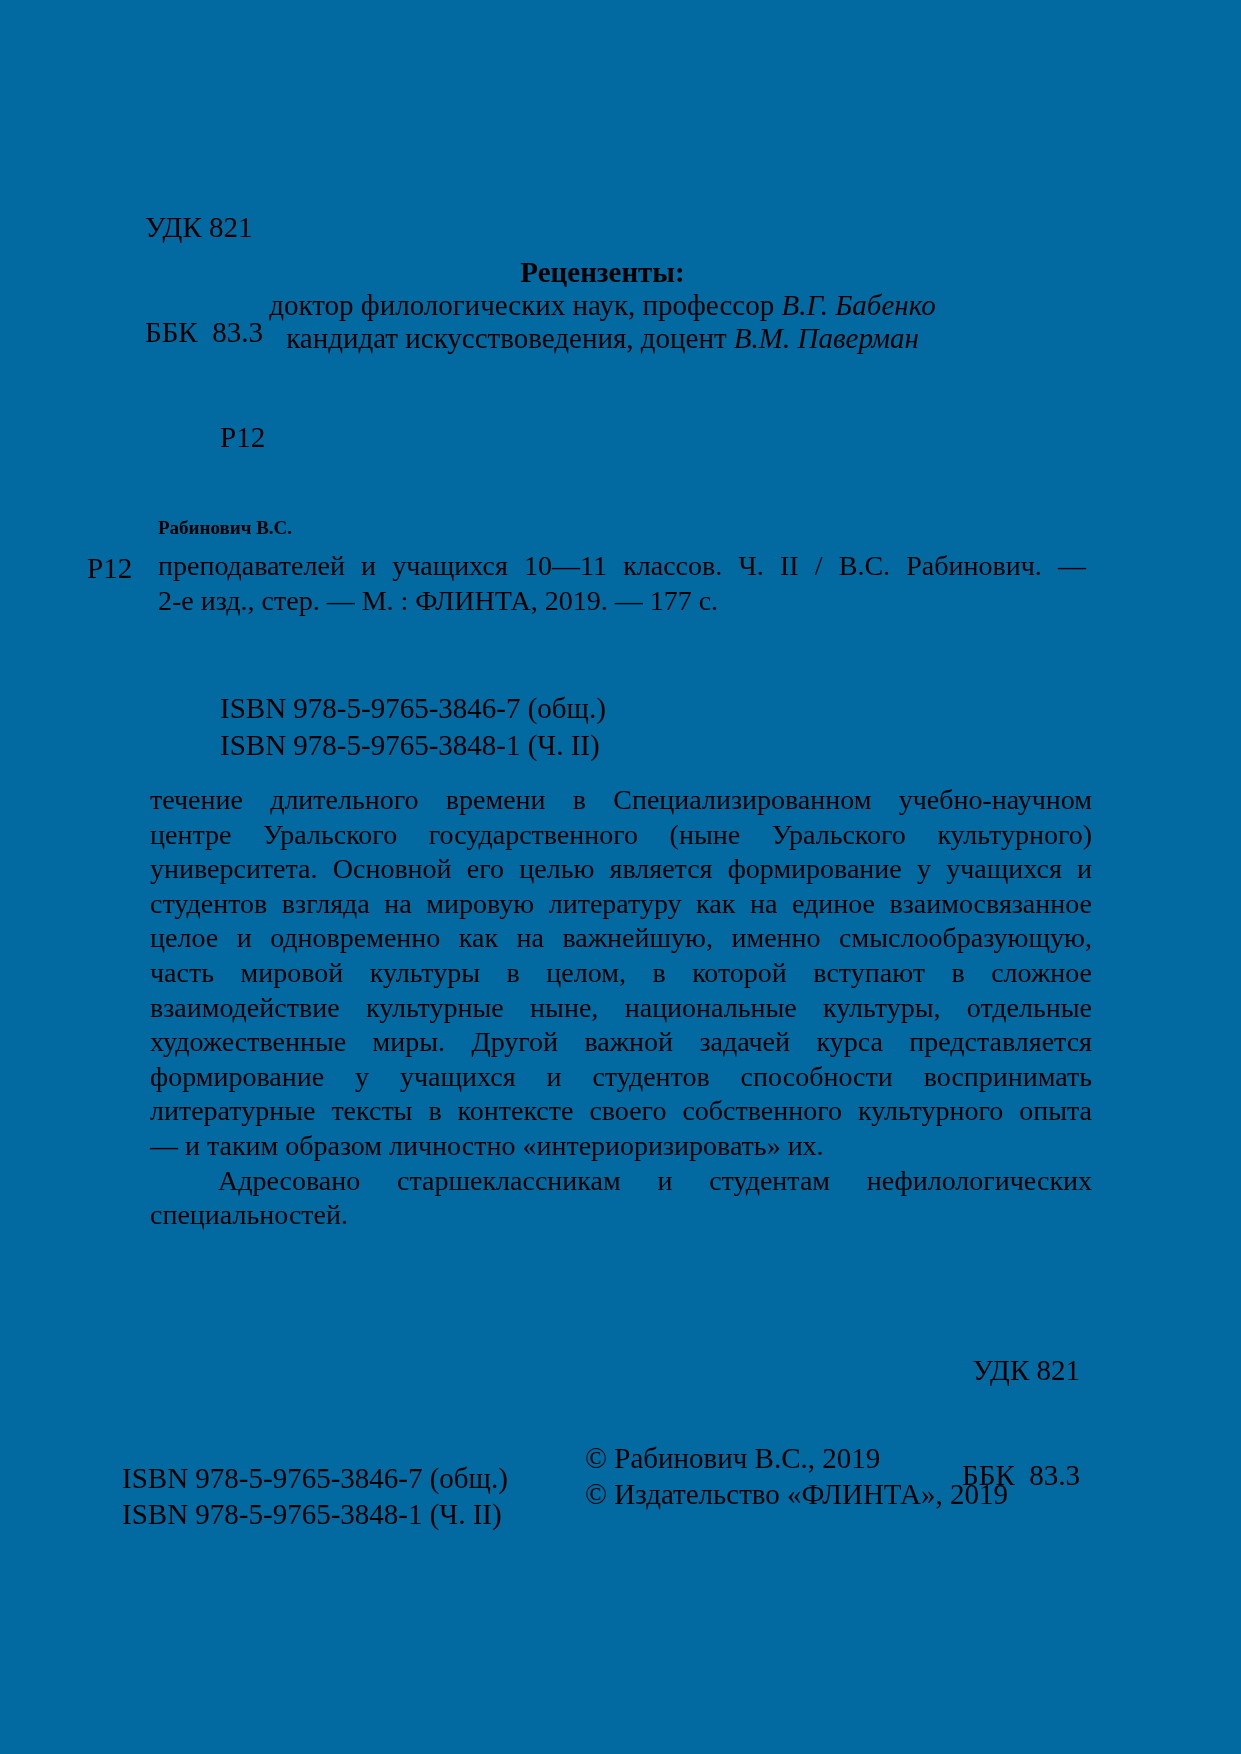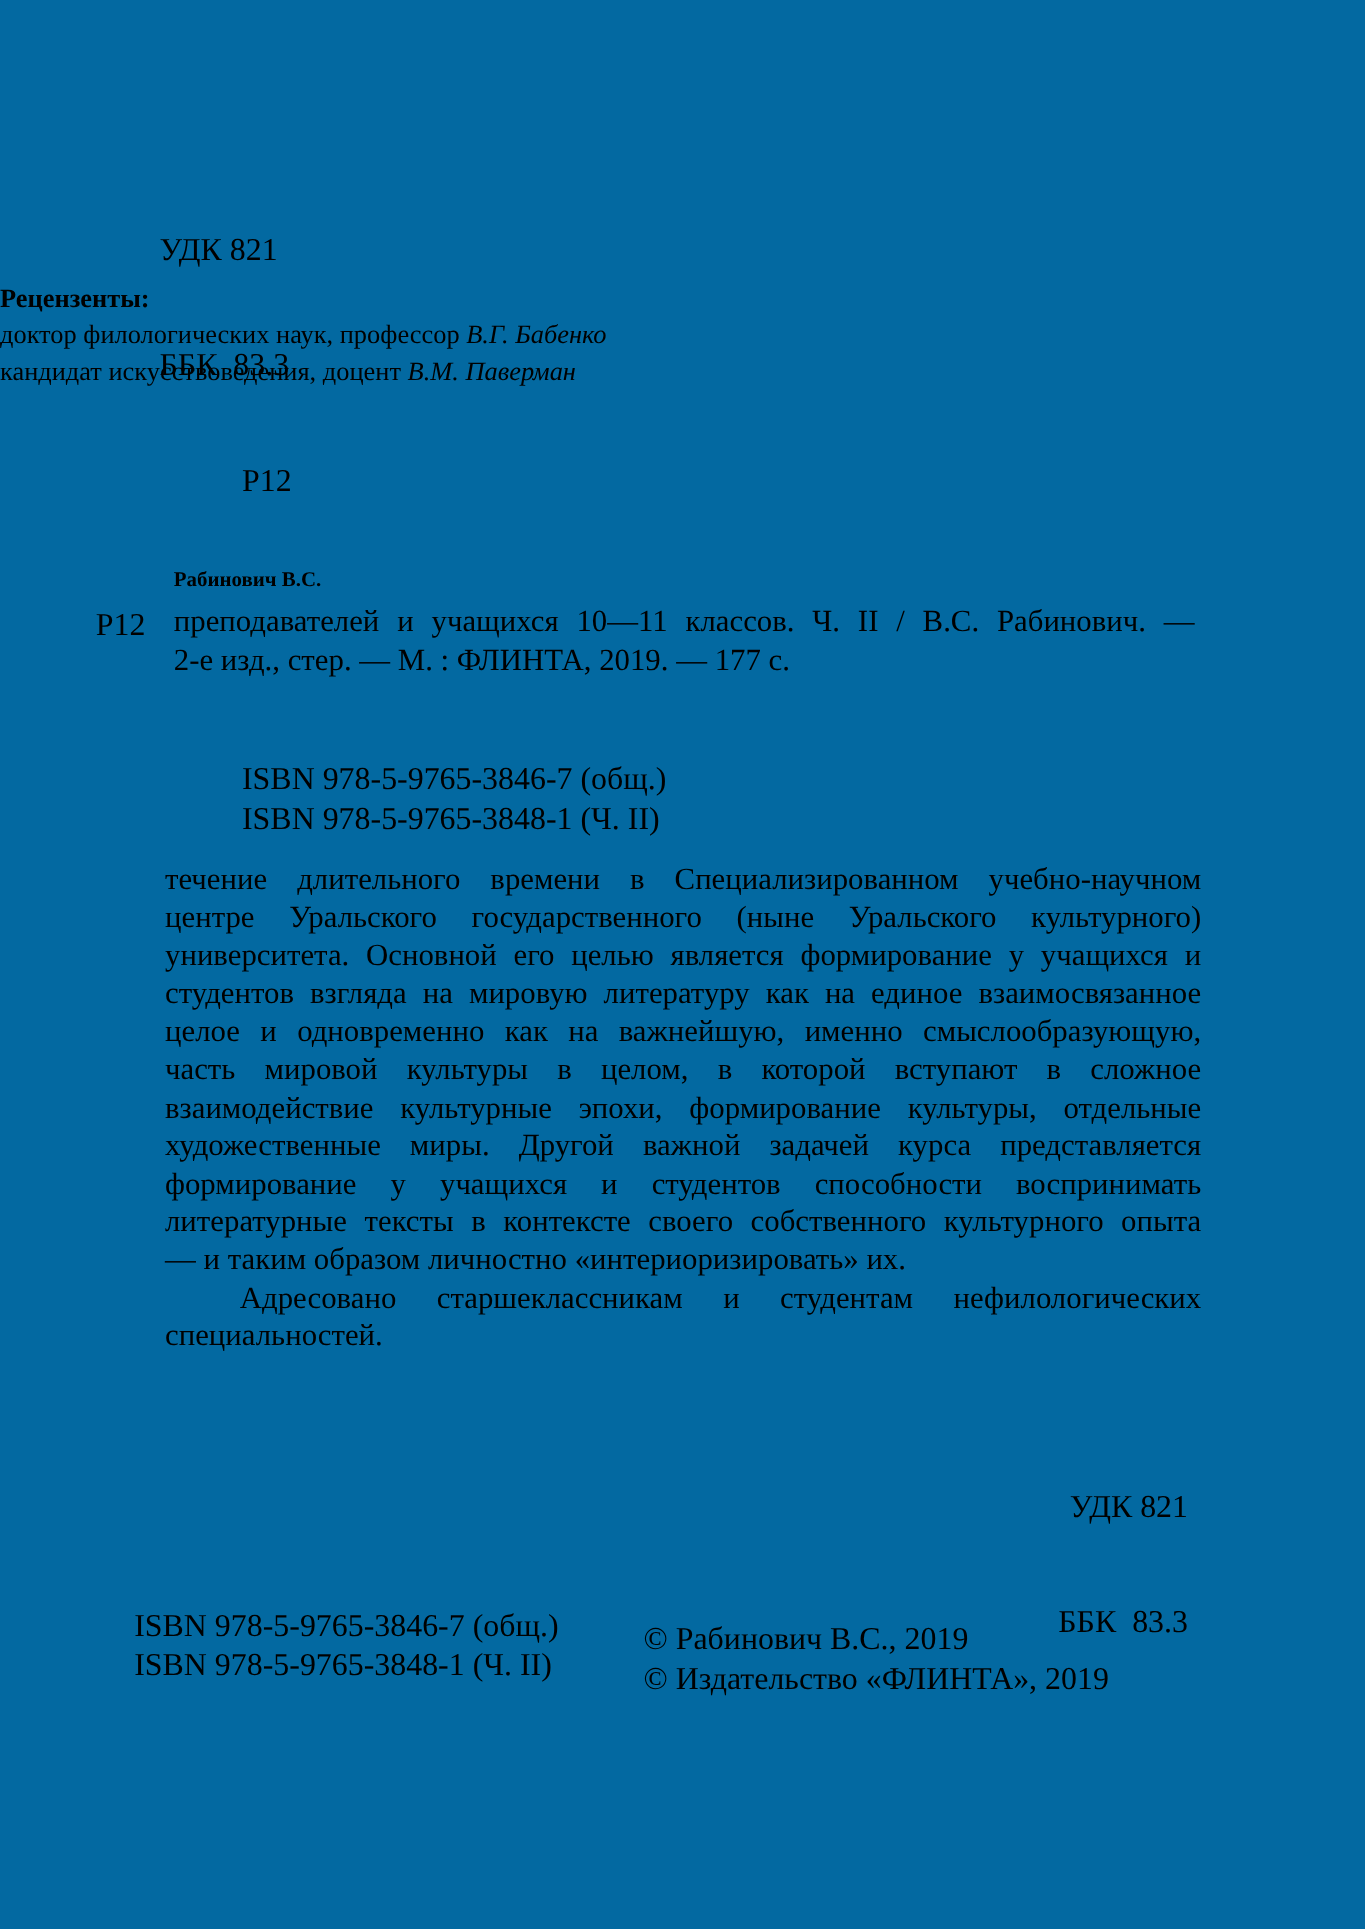--- a/index.html
+++ b/index.html
@@ -10,21 +10,21 @@
     background: #0369a1;
     color: #000000;
     font-family: "Liberation Serif", "DejaVu Serif", serif;
     overflow: hidden;
   }
   .abs { position: absolute; }
   .codes { font-size: 29px; line-height: 35px; white-space: pre; }
   .sigla-indent { padding-left: 75px; }
   .reviewers {
     left: 0; top: 256px; width: 1205px;
-    text-align: left; font-size: 24px; line-height: 33px;
+    text-align: center; font-size: 29px; line-height: 33px;
   }
   .reviewers .heading { font-weight: bold; }
   .name-italic { font-style: italic; }
   .author-name {
     left: 158px; top: 510px;
     font-size: 19px; font-weight: bold; line-height: 35px;
   }
   .catalog-sigla {
     left: 87px; top: 551px;
     font-size: 29px; line-height: 35px;
@@ -47,21 +47,21 @@
   .ind-par { text-indent: 68px; }
   .codes-bottom {
     left: 0; top: 1283px; width: 1080px;
     text-align: right; font-size: 29px; line-height: 35px; white-space: pre;
   }
   .footer-isbn {
     left: 122px; top: 1460px;
     font-size: 29px; line-height: 36px;
   }
   .footer-copy {
-    left: 585px; top: 1472px;
+    left: 585px; top: 1440px;
     font-size: 29px; line-height: 36px;
   }
 </style>
 </head>
 <body>
 
 <div class="page">
 
   <div class="abs codes" style="left:145px; top:140px;">
     <div>УДК 821</div>
@@ -89,21 +89,21 @@
     <div>ISBN 978-5-9765-3848-1 (Ч. II)</div>
   </div>
 
   <div class="abs annotation">
     <div class="line-j">течение длительного времени в Специализированном учебно-научном</div>
     <div class="line-j">центре Уральского государственного (ныне Уральского культурного)</div>
     <div class="line-j">университета. Основной  его целью является формирование у учащихся и</div>
     <div class="line-j">студентов взгляда на мировую литературу как на единое взаимосвязанное</div>
     <div class="line-j">целое и одновременно как на важнейшую, именно смыслообразующую,</div>
     <div class="line-j">часть мировой культуры в целом, в которой вступают в сложное</div>
-    <div class="line-j">взаимодействие культурные эпохи, формирование культуры, отдельные</div>
+    <div class="line-j">взаимодействие культурные ныне, национальные культуры, отдельные</div>
     <div class="line-j">художественные миры. Другой важной задачей курса представляется</div>
     <div class="line-j">формирование у учащихся и студентов способности воспринимать</div>
     <div class="line-j">литературные тексты в контексте своего собственного культурного опыта</div>
     <div class="line-l">— и таким образом личностно «интериоризировать» их.</div>
     <div class="line-j ind-par">Адресовано   старшеклассникам   и   студентам   нефилологических</div>
     <div class="line-l">специальностей.</div>
   </div>
 
   <div class="abs codes-bottom">
     <div>УДК 821</div>

